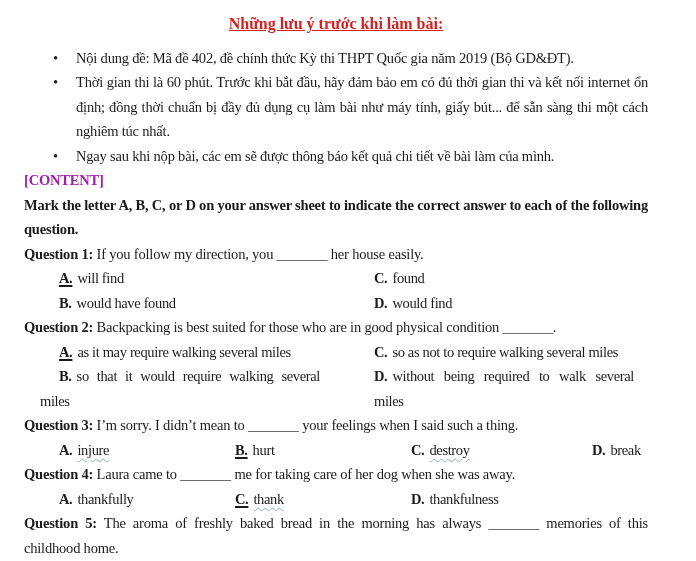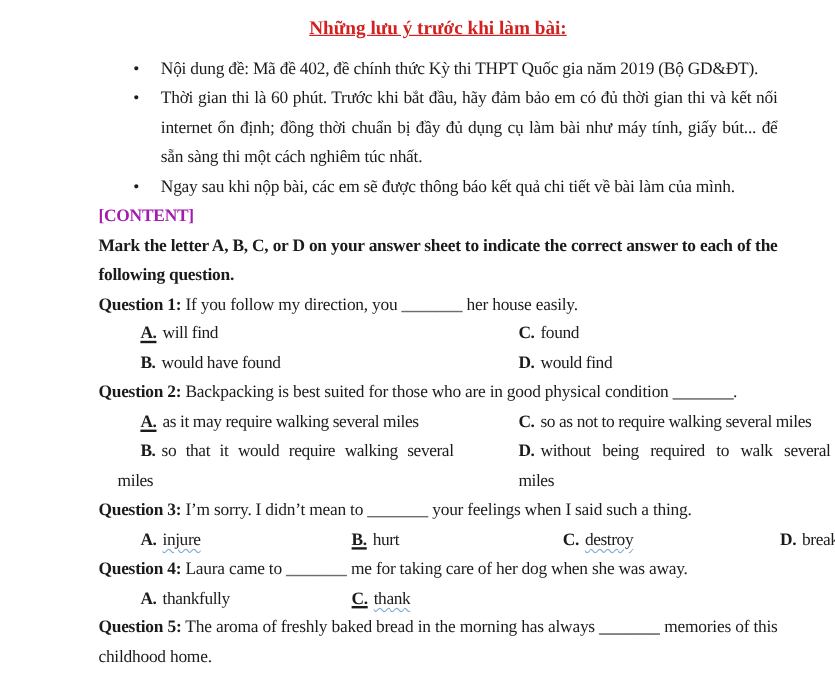--- a/index.html
+++ b/index.html
@@ -4,21 +4,21 @@
 <style>
   * { margin:0; padding:0; box-sizing:border-box; }
   html,body { width:696px; height:561px; background:#ffffff; overflow:hidden; }
   body {
     font-family:"Liberation Serif", serif;
     font-size:14.5px;
     line-height:24.5px;
     color:#1b1b1b;
     letter-spacing:-0.2px;
   }
-  .page { padding:12px 44px 0 82px; width:692px; }
+  .page { padding:12px 44px 0 24px; width:692px; }
 
   .title {
     text-align:center;
     color:#d42020;
     font-size:16px;
     font-weight:bold;
     text-decoration:underline;
     letter-spacing:0;
     margin-bottom:9px;
   }
@@ -108,20 +108,21 @@
     <div class="opt"><b class="L">D.</b><span>break</span></div>
   </div>
 
   <p class="qstem"><b class="qlabel">Question 4:</b>
     <span>Laura came to</span>
     <span class="blank">_______</span>
     <span>me for taking care of her dog when she was away.</span></p>
   <div class="opts four">
     <div class="opt indent"><b class="L">A.</b><span>thankfully</span></div>
     <div class="opt"><b class="L u">C.</b><span class="sq">thank</span></div>
+    <div class="opt"><b class="L">D.</b><span>thankfulness</span></div>
   </div>
 
   <p class="qstem"><b class="qlabel">Question 5:</b>
     <span>The aroma of freshly baked bread in the morning has always</span>
     <span class="blank">_______</span>
     <span>memories of this childhood home.</span></p>
 
 </div>
 
 </body></html>

